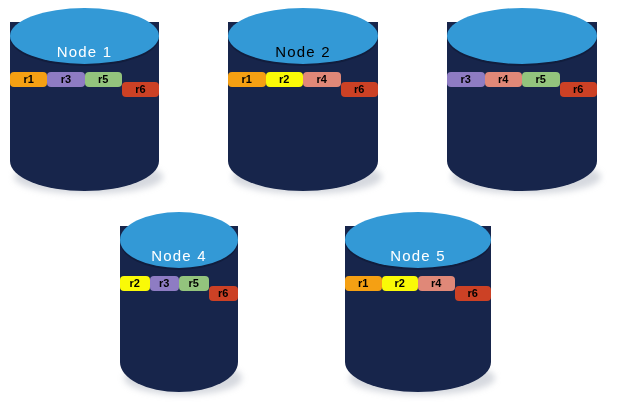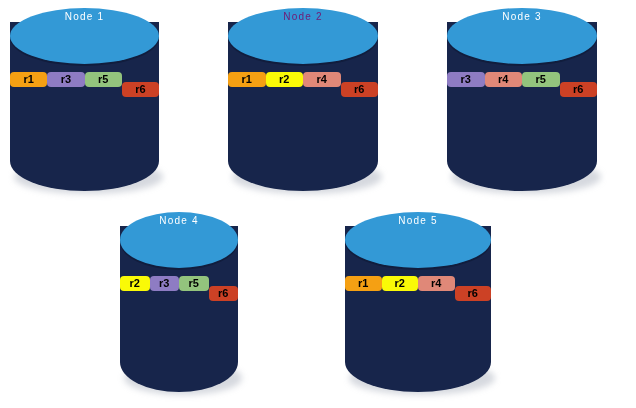--- a/index.html
+++ b/index.html
@@ -58,24 +58,24 @@
     height: 56px;
     border-radius: 50%;
     background: #3399D6;
     box-shadow: 0 2px 0 0 rgba(10,20,45,0.45);
     z-index: 2;
   }
   .node-label {
     position: absolute;
     left: 0;
     right: 0;
-    top: 3px;
+    top: 35px;
     text-align: center;
     color: #ffffff;
-    font-size: 10px;
+    font-size: 15px;
     letter-spacing: 1.2px;
     z-index: 3;
     white-space: nowrap;
     font-family: "Liberation Sans", sans-serif;
   }
 
   
   .replica-list {
     position: absolute;
     left: 0;
@@ -113,33 +113,32 @@
         <div class="replica-bar" style="background: rgb(245, 160, 19); color: rgb(0, 0, 0);">r1</div>
         <div class="replica-bar" style="background: rgb(142, 124, 195); color: rgb(0, 0, 0);">r3</div>
         <div class="replica-bar" style="background: rgb(147, 196, 125); color: rgb(0, 0, 0);">r5</div>
         <div class="replica-bar" style="background: rgb(204, 65, 37); color: rgb(0, 0, 0);">r6</div>
       </div>
     </div>
     <div class="node" style="left: 228px; top: 8px; width: 150px; height: 183px;">
       <div class="cyl-shadow"></div>
       <div class="cyl-body" style="background: rgb(23, 37, 75);"></div>
       <div class="cyl-top" style="background: rgb(51, 153, 214);"></div>
-      <div class="node-label" style="color: #701a75;">Node  2</div>
+      <div class="node-label" style="color: #000000;">Node  2</div>
       <div class="replica-list">
         <div class="replica-bar" style="background: rgb(245, 160, 19); color: rgb(0, 0, 0);">r1</div>
         <div class="replica-bar" style="background: rgb(250, 250, 7); color: rgb(0, 0, 0);">r2</div>
         <div class="replica-bar" style="background: rgb(224, 136, 120); color: rgb(0, 0, 0);">r4</div>
         <div class="replica-bar" style="background: rgb(204, 65, 37); color: rgb(0, 0, 0);">r6</div>
       </div>
     </div>
     <div class="node" style="left: 447px; top: 8px; width: 150px; height: 183px;">
       <div class="cyl-shadow"></div>
       <div class="cyl-body" style="background: rgb(23, 37, 75);"></div>
       <div class="cyl-top" style="background: rgb(51, 153, 214);"></div>
-      <div class="node-label" style="color: rgb(255, 255, 255);">Node  3</div>
       <div class="replica-list">
         <div class="replica-bar" style="background: rgb(142, 124, 195); color: rgb(0, 0, 0);">r3</div>
         <div class="replica-bar" style="background: rgb(224, 136, 120); color: rgb(0, 0, 0);">r4</div>
         <div class="replica-bar" style="background: rgb(147, 196, 125); color: rgb(0, 0, 0);">r5</div>
         <div class="replica-bar" style="background: rgb(204, 65, 37); color: rgb(0, 0, 0);">r6</div>
       </div>
     </div>
     <div class="node" style="left: 120px; top: 212px; width: 118px; height: 180px;">
       <div class="cyl-shadow"></div>
       <div class="cyl-body" style="background: rgb(23, 37, 75);"></div>

